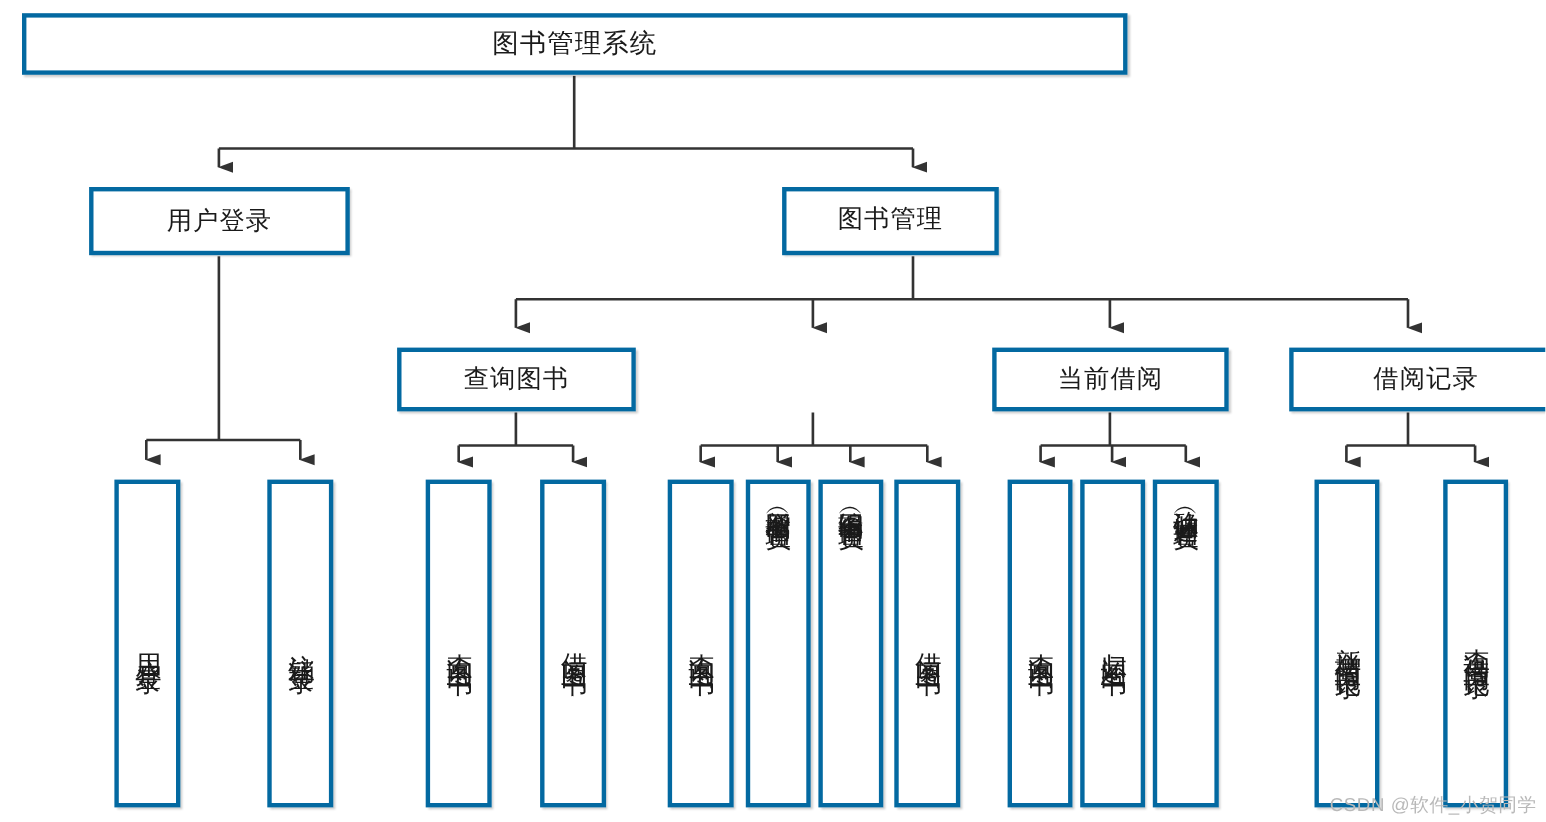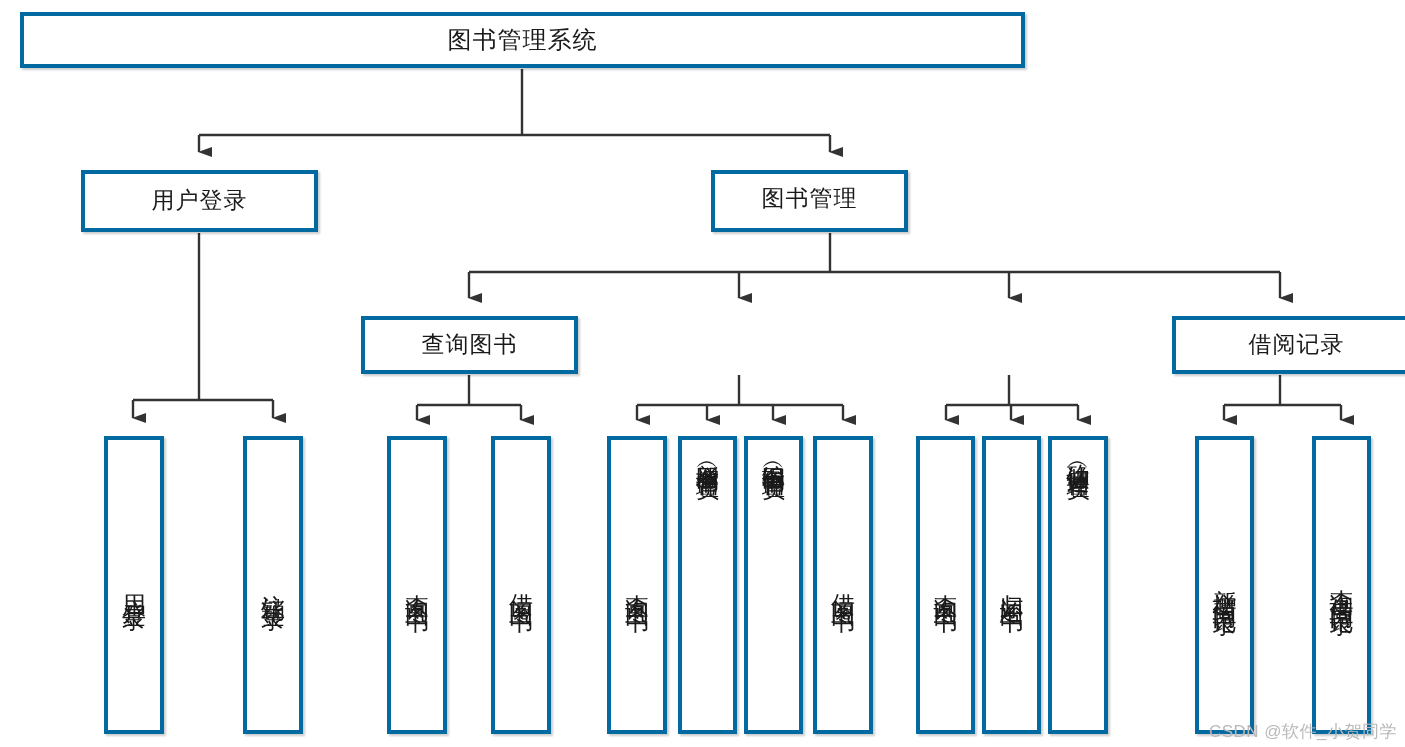--- a/index.html
+++ b/index.html
@@ -153,20 +153,23 @@
 
   <div class="node horiz" style="left:711px; top:170px; width:197px; height:62px;font-family:Liberation Mono, monospace;">
     <span class="node-label">图书管理</span>
   </div>
 
   <div class="node horiz" style="left:361px; top:316px; width:217px; height:58px;">
     <span class="node-label">查询图书</span>
   </div>
 
 
+  <div class="node horiz" style="left:902px; top:316px; width:215px; height:58px;">
+    <span class="node-label">当前借阅</span>
+  </div>
 
   <div class="node horiz" style="left:1172px; top:316px; width:249px; height:58px;">
     <span class="node-label">借阅记录</span>
   </div>
 
   <div class="node vert mid" style="left:104px; top:436px; width:60px; height:298px;">
     <span class="node-label">用户登录</span>
   </div>
 
   <div class="node vert mid" style="left:243px; top:436px; width:60px; height:298px;">

